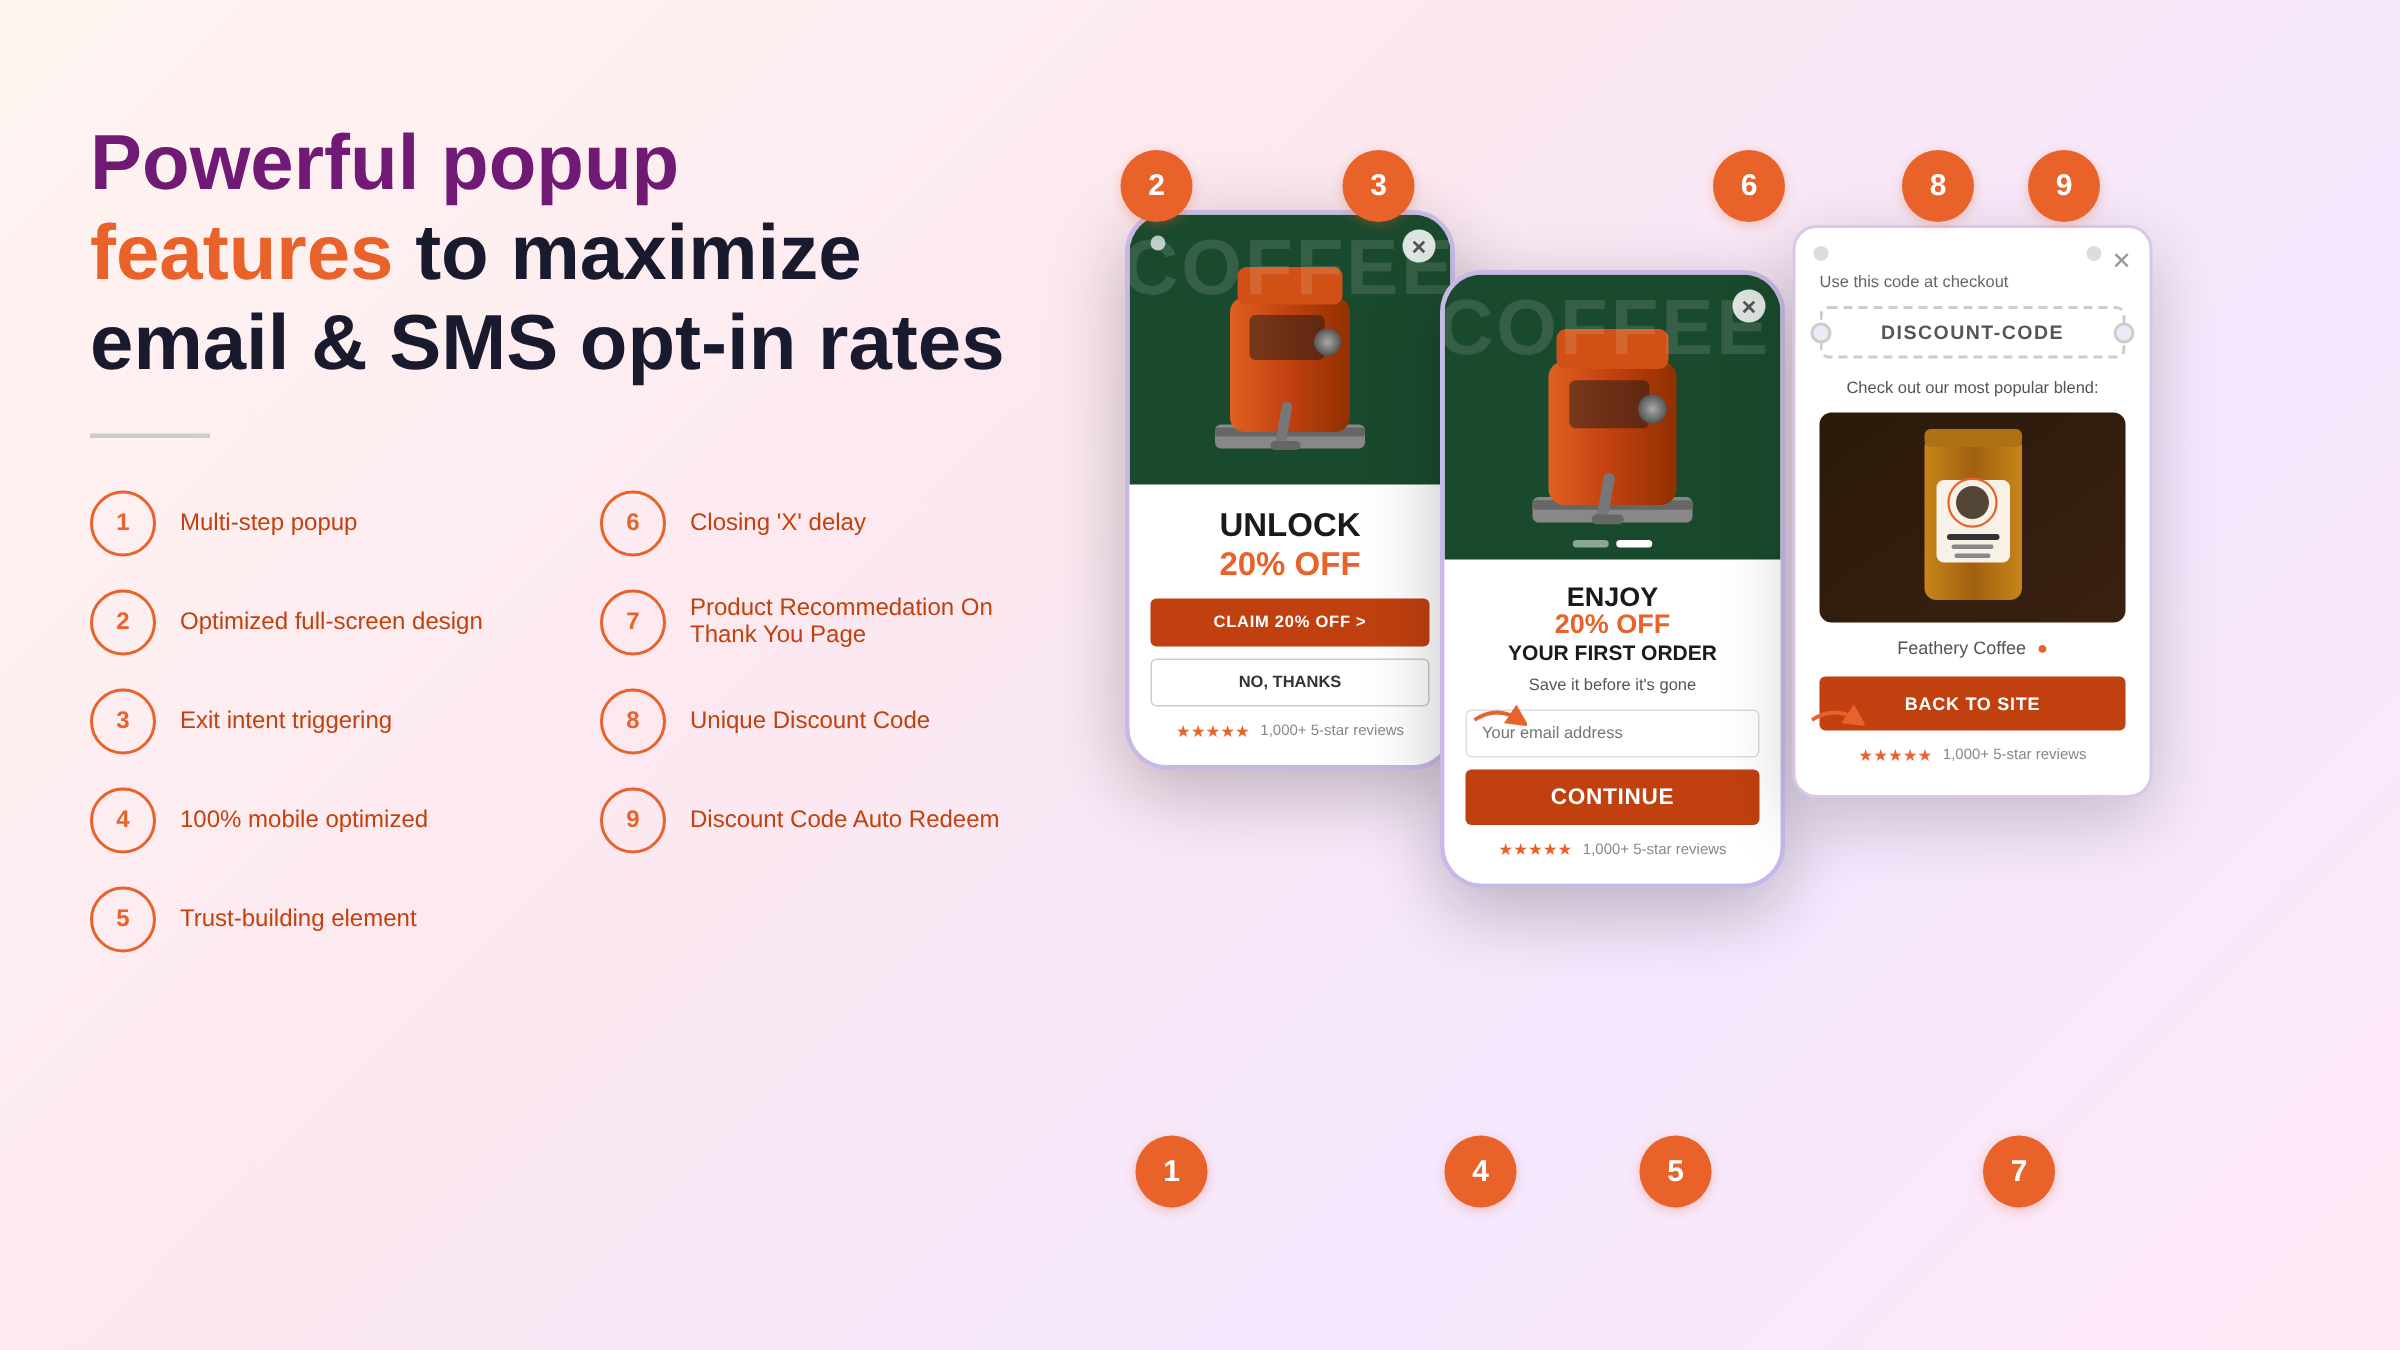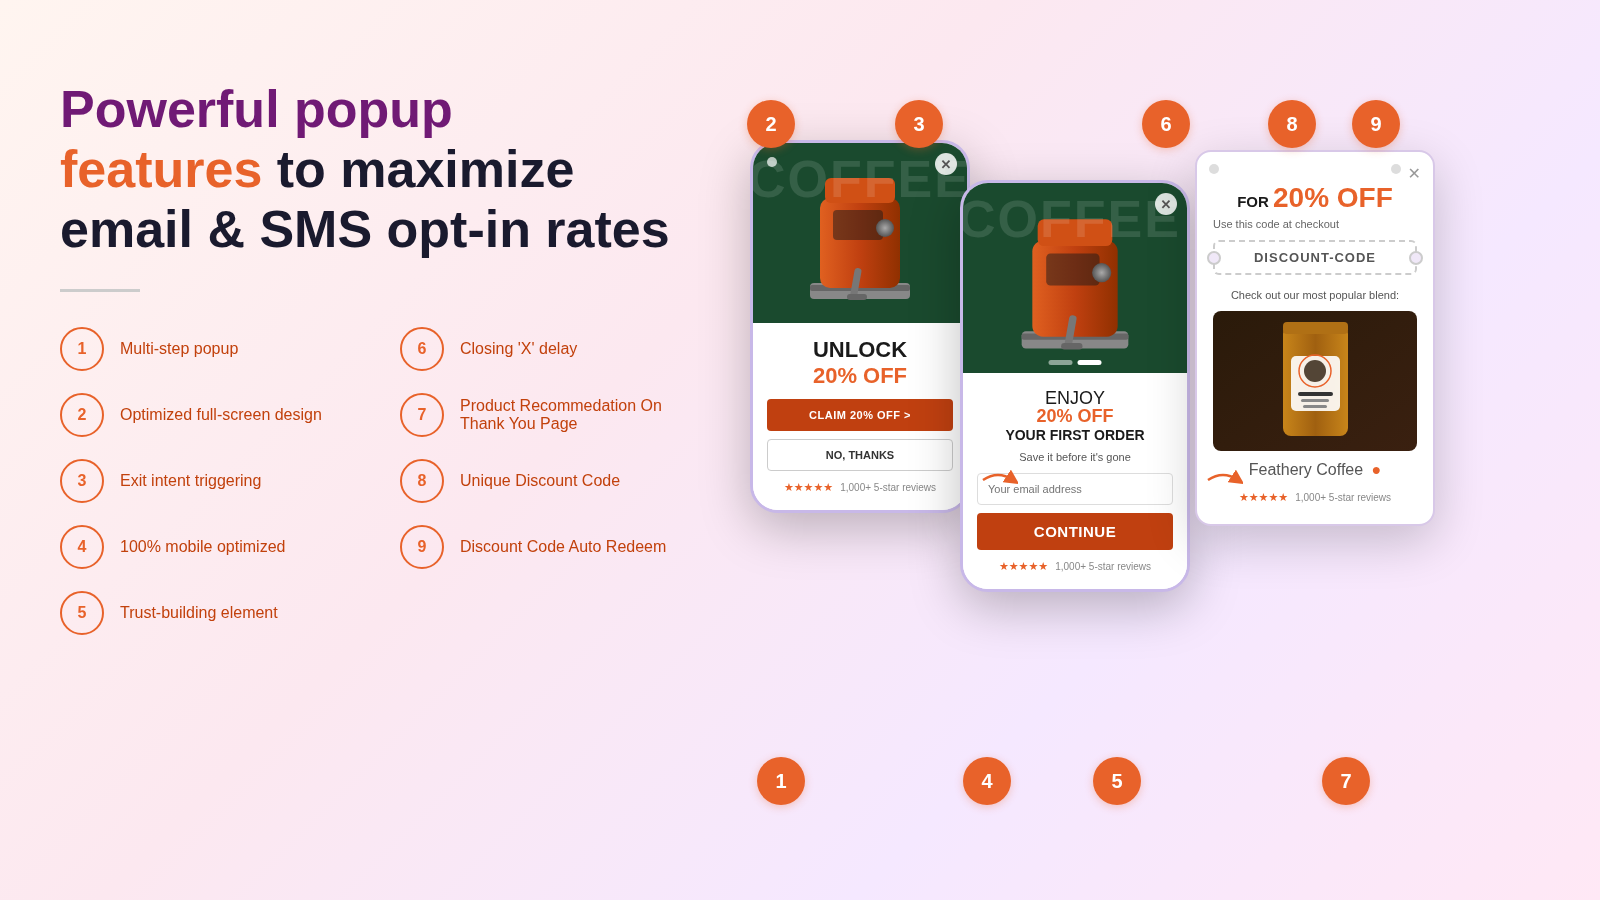--- a/index.html
+++ b/index.html
@@ -345,21 +345,21 @@
       background: linear-gradient(145deg, #2a1a0a, #3a2010);
       border-radius: 8px;
       margin-bottom: 10px;
       position: relative;
       overflow: hidden;
       display: flex;
       align-items: center;
       justify-content: center;
     }
     .feathery-text {
-      font-size: 16px;
+      font-size: 12px;
       color: #555;
       margin-bottom: 12px;
     }
     .btn-back-to-site {
       width: 100%;
       background: #c04010;
       color: white;
       border: none;
       padding: 11px;
       font-size: 12px;
@@ -569,21 +569,21 @@
           <rect x="50" y="110" width="7" height="30" rx="3" fill="#777" transform="rotate(10 53 110)"></rect>
           <rect x="42" y="136" width="20" height="6" rx="3" fill="#666"></rect>
         </svg>
 
         <div style="position:absolute;bottom:8px;left:50%;transform:translateX(-50%);display:flex;gap:5px;z-index:5;">
           <div style="width:24px;height:5px;border-radius:3px;background:white;opacity:0.5;"></div>
           <div style="width:24px;height:5px;border-radius:3px;background:white;"></div>
         </div>
       </div>
       <div class="popup2-body">
-        <div style="font-size:18px;font-weight:400;color:#1a1a1a;line-height:1;">ENJOY</div>
+        <div style="font-size:18px;font-weight:700;color:#1a1a1a;line-height:1;">ENJOY</div>
         <div style="font-size:18px;font-weight:900;color:#E8622A;line-height:1;margin-bottom:2px;">20% OFF</div>
         <div style="font-size:14px;font-weight:900;color:#1a1a1a;margin-bottom:8px;">YOUR FIRST ORDER</div>
         <div class="save-text">Save it before it's gone</div>
         <input class="email-input" type="text" placeholder="Your email address" style="">
         <button class="btn-continue">CONTINUE</button>
         <div class="stars-row">
           <span>★★★★★</span>
           <span class="stars-text">1,000+ 5-star reviews</span>
         </div>
       </div>
@@ -592,24 +592,20 @@
 
   <div class="popup3-wrap">
     <div class="popup3-inner">
 
       <div style="position:absolute;top:12px;right:12px;font-size:16px;color:#999;cursor:pointer;">✕</div>
 
       <div style="position:absolute;top:12px;left:12px;width:10px;height:10px;background:#ddd;border-radius:50%;"></div>
       <div style="position:absolute;top:12px;right:32px;width:10px;height:10px;background:#ddd;border-radius:50%;"></div>
 
       <div style="text-align:center;margin-top:10px;">
-        <div class="popup3-for">
-          <span>FOR</span>
-          <span style="color:#E8622A;font-size:28px;font-weight:900;">20% OFF</span>
-        </div>
         <div class="popup3-use-text">Use this code at checkout</div>
 
         <div class="discount-code-box">
           <div class="dot-code-left"></div>
           <div class="dot-code-right"></div>
           <span>DISCOUNT-CODE</span>
         </div>
 
         <div class="popular-text">Check out our most popular blend:</div>
 
@@ -637,20 +633,21 @@
             <rect x="28" y="83" width="28" height="3" rx="1.5" fill="#888"></rect>
             <rect x="30" y="89" width="24" height="3" rx="1.5" fill="#888"></rect>
           </svg>
         </div>
 
         <div class="feathery-text">
           <span>Feathery Coffee</span>
           <span style="color:#E8622A;margin-left:4px;">●</span>
         </div>
 
+        <button class="btn-back-to-site">BACK TO SITE</button>
 
         <div class="stars-row" style="justify-content:center;">
           <span>★★★★★</span>
           <span class="stars-text">1,000+ 5-star reviews</span>
         </div>
       </div>
     </div>
   </div>
 
 </div>

